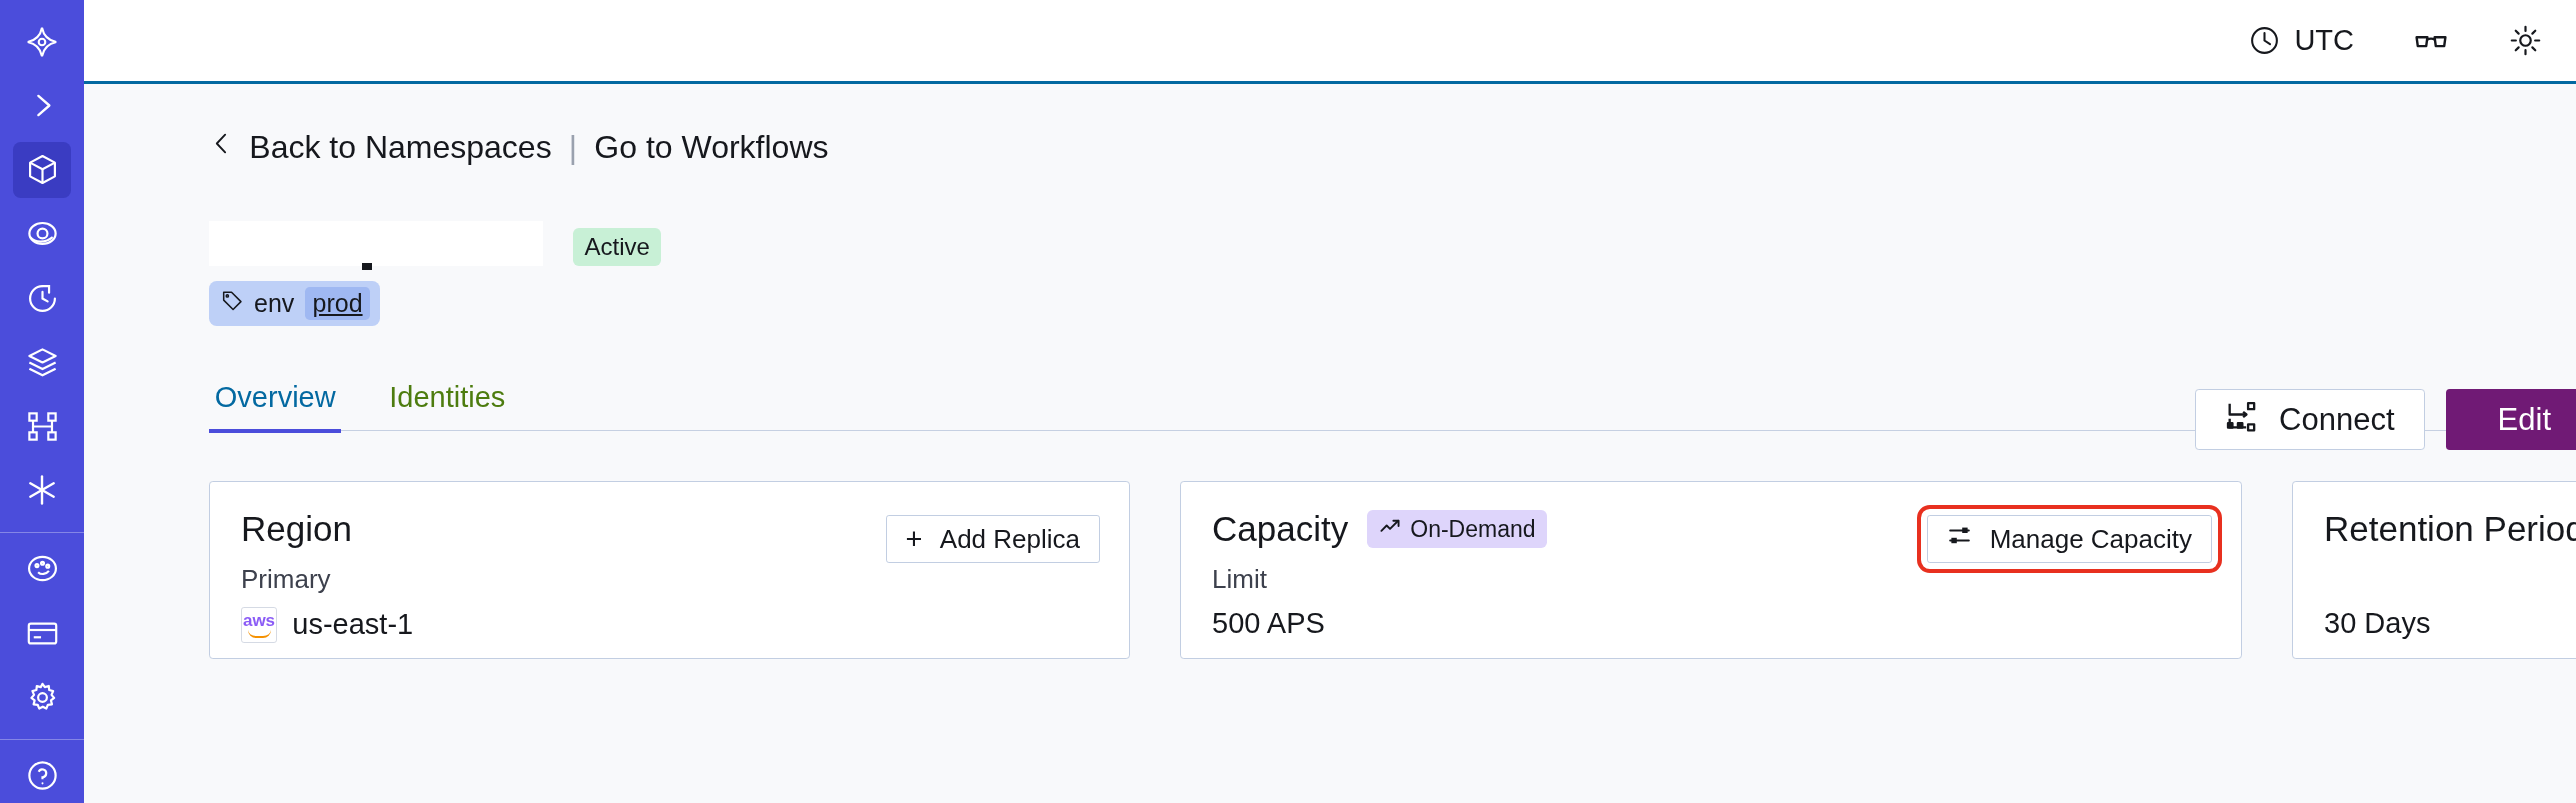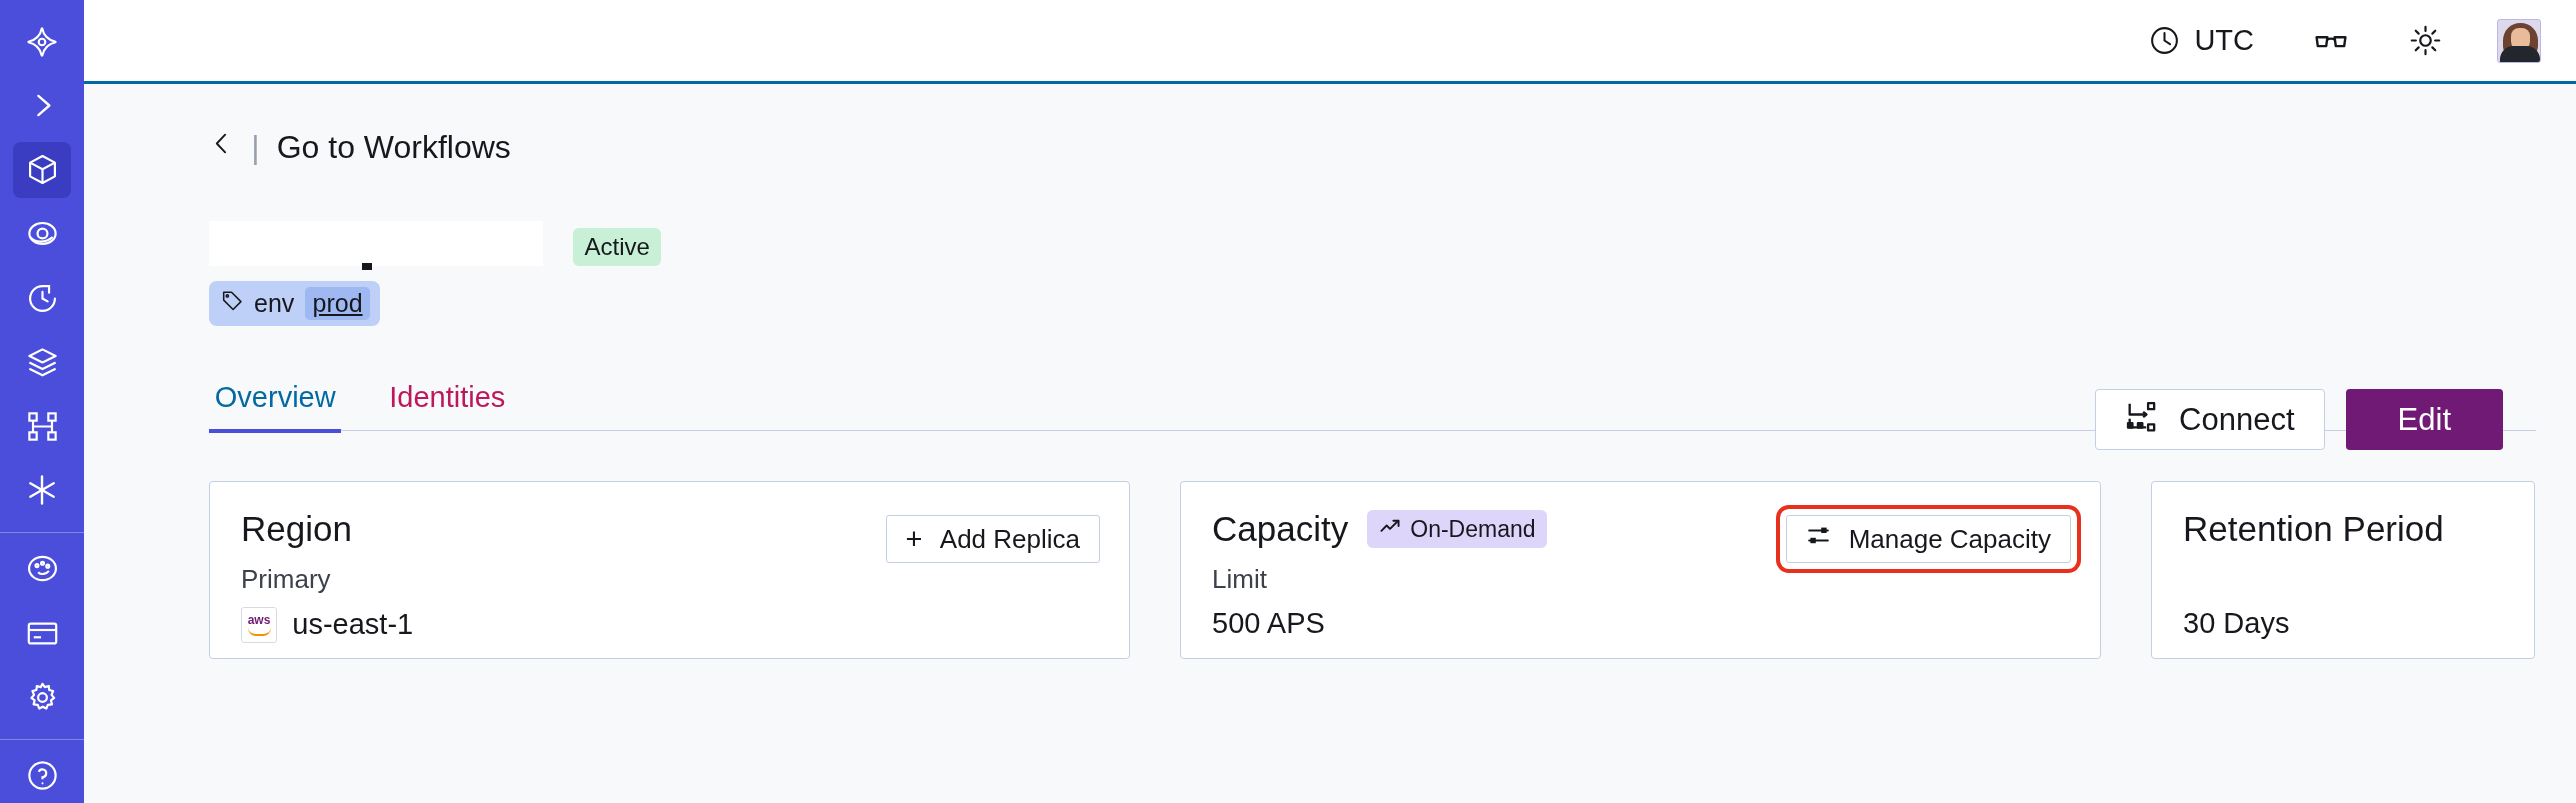--- a/index.html
+++ b/index.html
@@ -149,21 +149,21 @@
   
   .tabs {
     display: flex; align-items: flex-end;
     gap: 42px;
     margin-top: 46px;
     width: 2327px;
     border-bottom: 1.9px solid #c6d0e2;
     padding-bottom: 0;
   }
   .tab {
-    font-size: 29px; color: #be185d;
+    font-size: 29px; color: #4d7c0f;
     padding: 0 5.8px 15.3px 5.8px;
     border-bottom: 4.8px solid transparent;
     margin-bottom: -2.9px;
   }
   .tab.active { color: #0369a1; border-bottom-color: #4b4ddb; margin-top: 9px; }
 
   
   .cards {
     display: flex; gap: 50px;
     margin-top: 50px;
@@ -171,21 +171,21 @@
   .card {
     background: #ffffff;
     border: 1px solid #c2cee2;
     border-radius: 3.8px;
     height: 178px;
     padding: 27px 31px 0 31px;
     position: relative;
     flex: 0 0 auto;
   }
   .card.region { width: 921px; }
-  .card.capacity { width: 921px; }
+  .card.capacity { width: 1062px; }
   .card.retention { width: 384px; }
   .card-head {
     display: flex; align-items: center; gap: 19px;
   }
   .card-title { font-size: 35px; font-weight: normal; color: #16181d; }
   .badge-ondemand {
     background: #ded5fb; color: #16181d;
     font-size: 23px; border-radius: 5.8px;
     padding: 4.8px 11.5px;
     display: inline-flex; align-items: center; gap: 8.6px;
@@ -199,21 +199,21 @@
     margin-top: 11.5px;
     display: flex; align-items: center; gap: 15.3px;
   }
   .aws-logo {
     width: 36px; height: 36px;
     border: 1px solid #d5dae4; border-radius: 2.9px;
     background: #ffffff;
     display: flex; flex-direction: column; align-items: center; justify-content: center;
     flex: 0 0 36px;
   }
-  .aws-logo .txt { font-size: 12px; font-weight: bold; color: #701a75; line-height: 1; }
+  .aws-logo .txt { font-size: 17px; font-weight: bold; color: #8b5cf6; line-height: 1; }
   .aws-logo .smile {
     width: 23px; height: 7.7px;
     border-bottom: 2.9px solid #f59100;
     border-radius: 0 0 13.4px 13.4px;
     margin-top: 1.9px;
   }
   .card-btn {
     position: absolute; right: 29px; top: 33px;
     display: flex; align-items: center; gap: 17.3px;
     background: #ffffff; border: 1px solid #c2cee2;
@@ -400,20 +400,21 @@
 
     <div class="content">
 
       
       <div class="breadcrumb">
         <span>
           <svg width="25" height="35" viewBox="0 0 24 24" fill="none" stroke="#16181d" stroke-width="1.8" stroke-linecap="round" stroke-linejoin="round">
             <polyline points="15.5,3.5 7.5,12 15.5,20.5"></polyline>
           </svg>
         </span>
+        <span>Back to Namespaces</span>
         <span class="sep">|</span>
         <span>Go to Workflows</span>
       </div>
 
       
       <div class="title-row">
         <div class="title-redact">
           <span class="frag"></span>
         </div>
         <span class="badge-active">Active</span>

